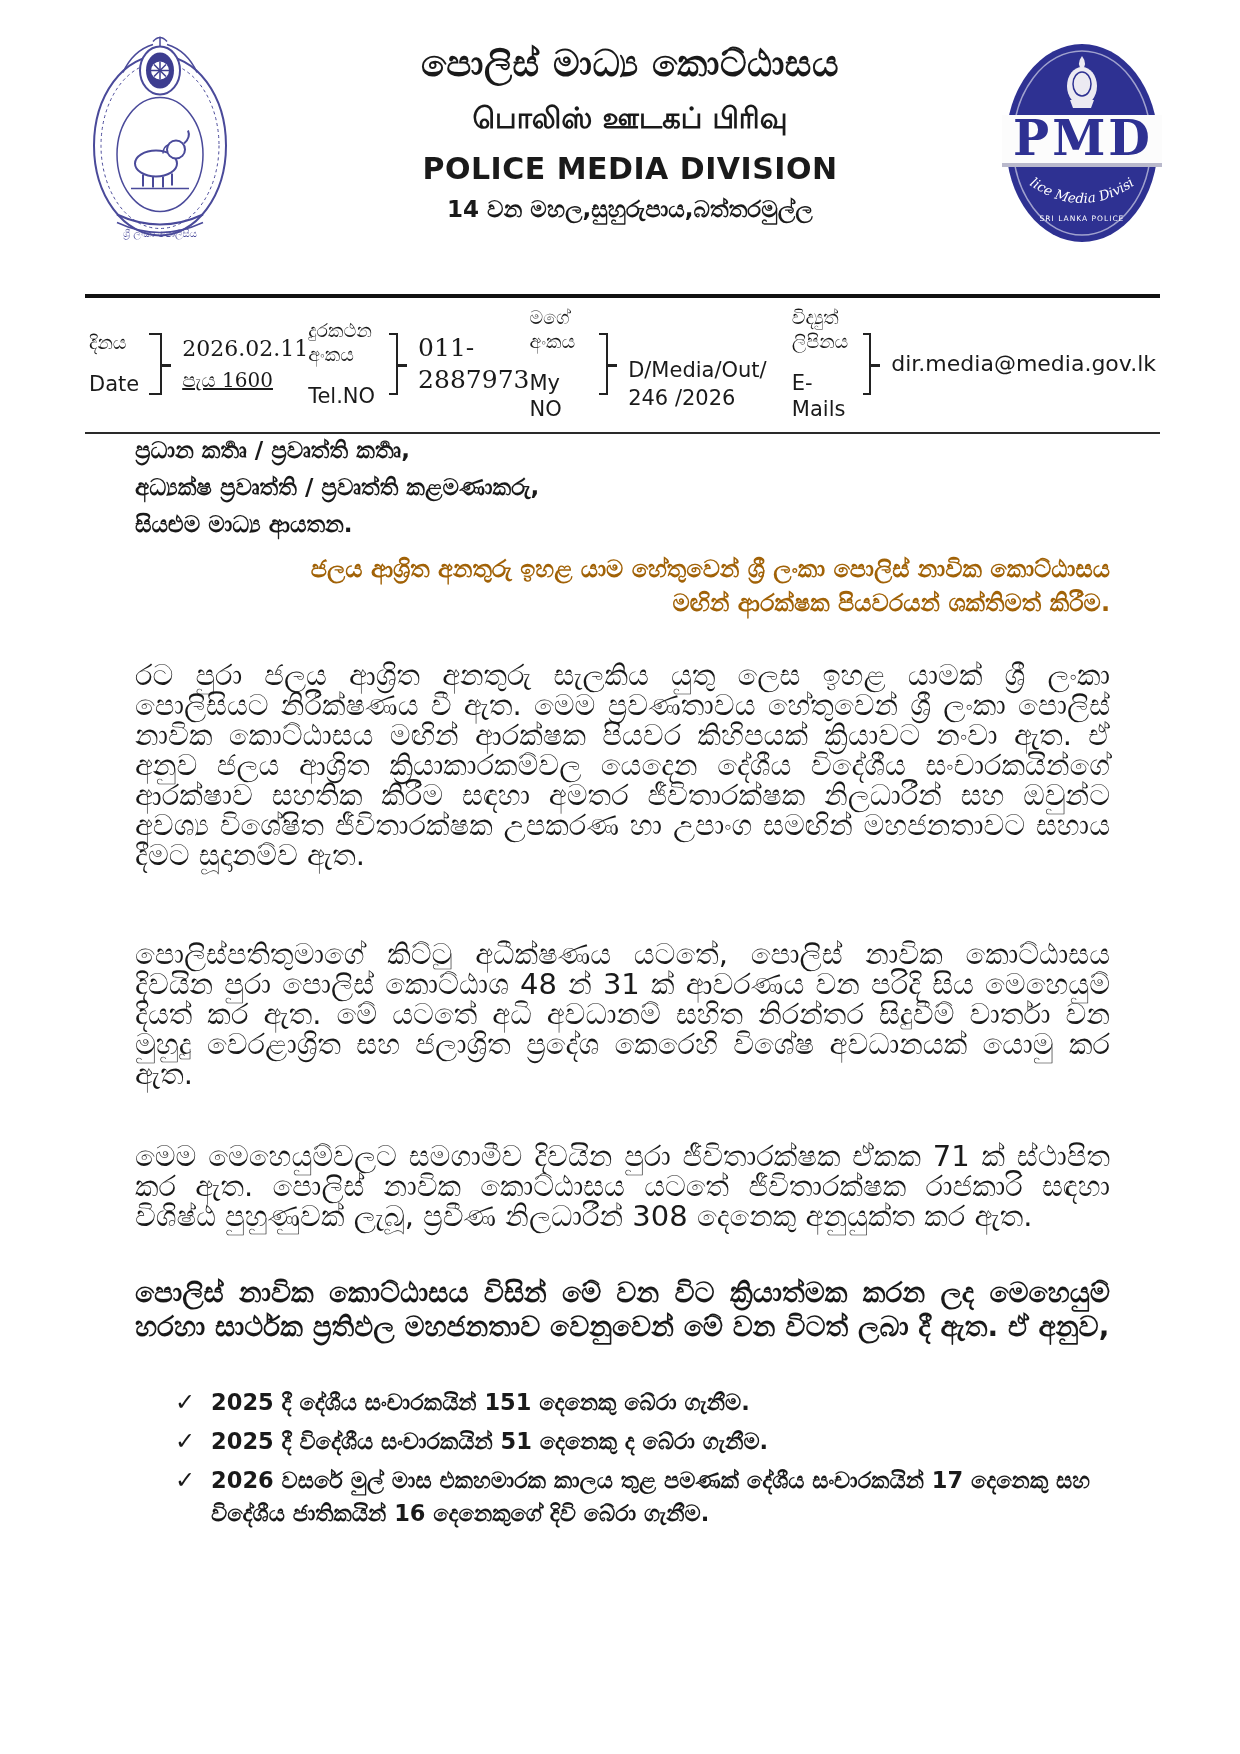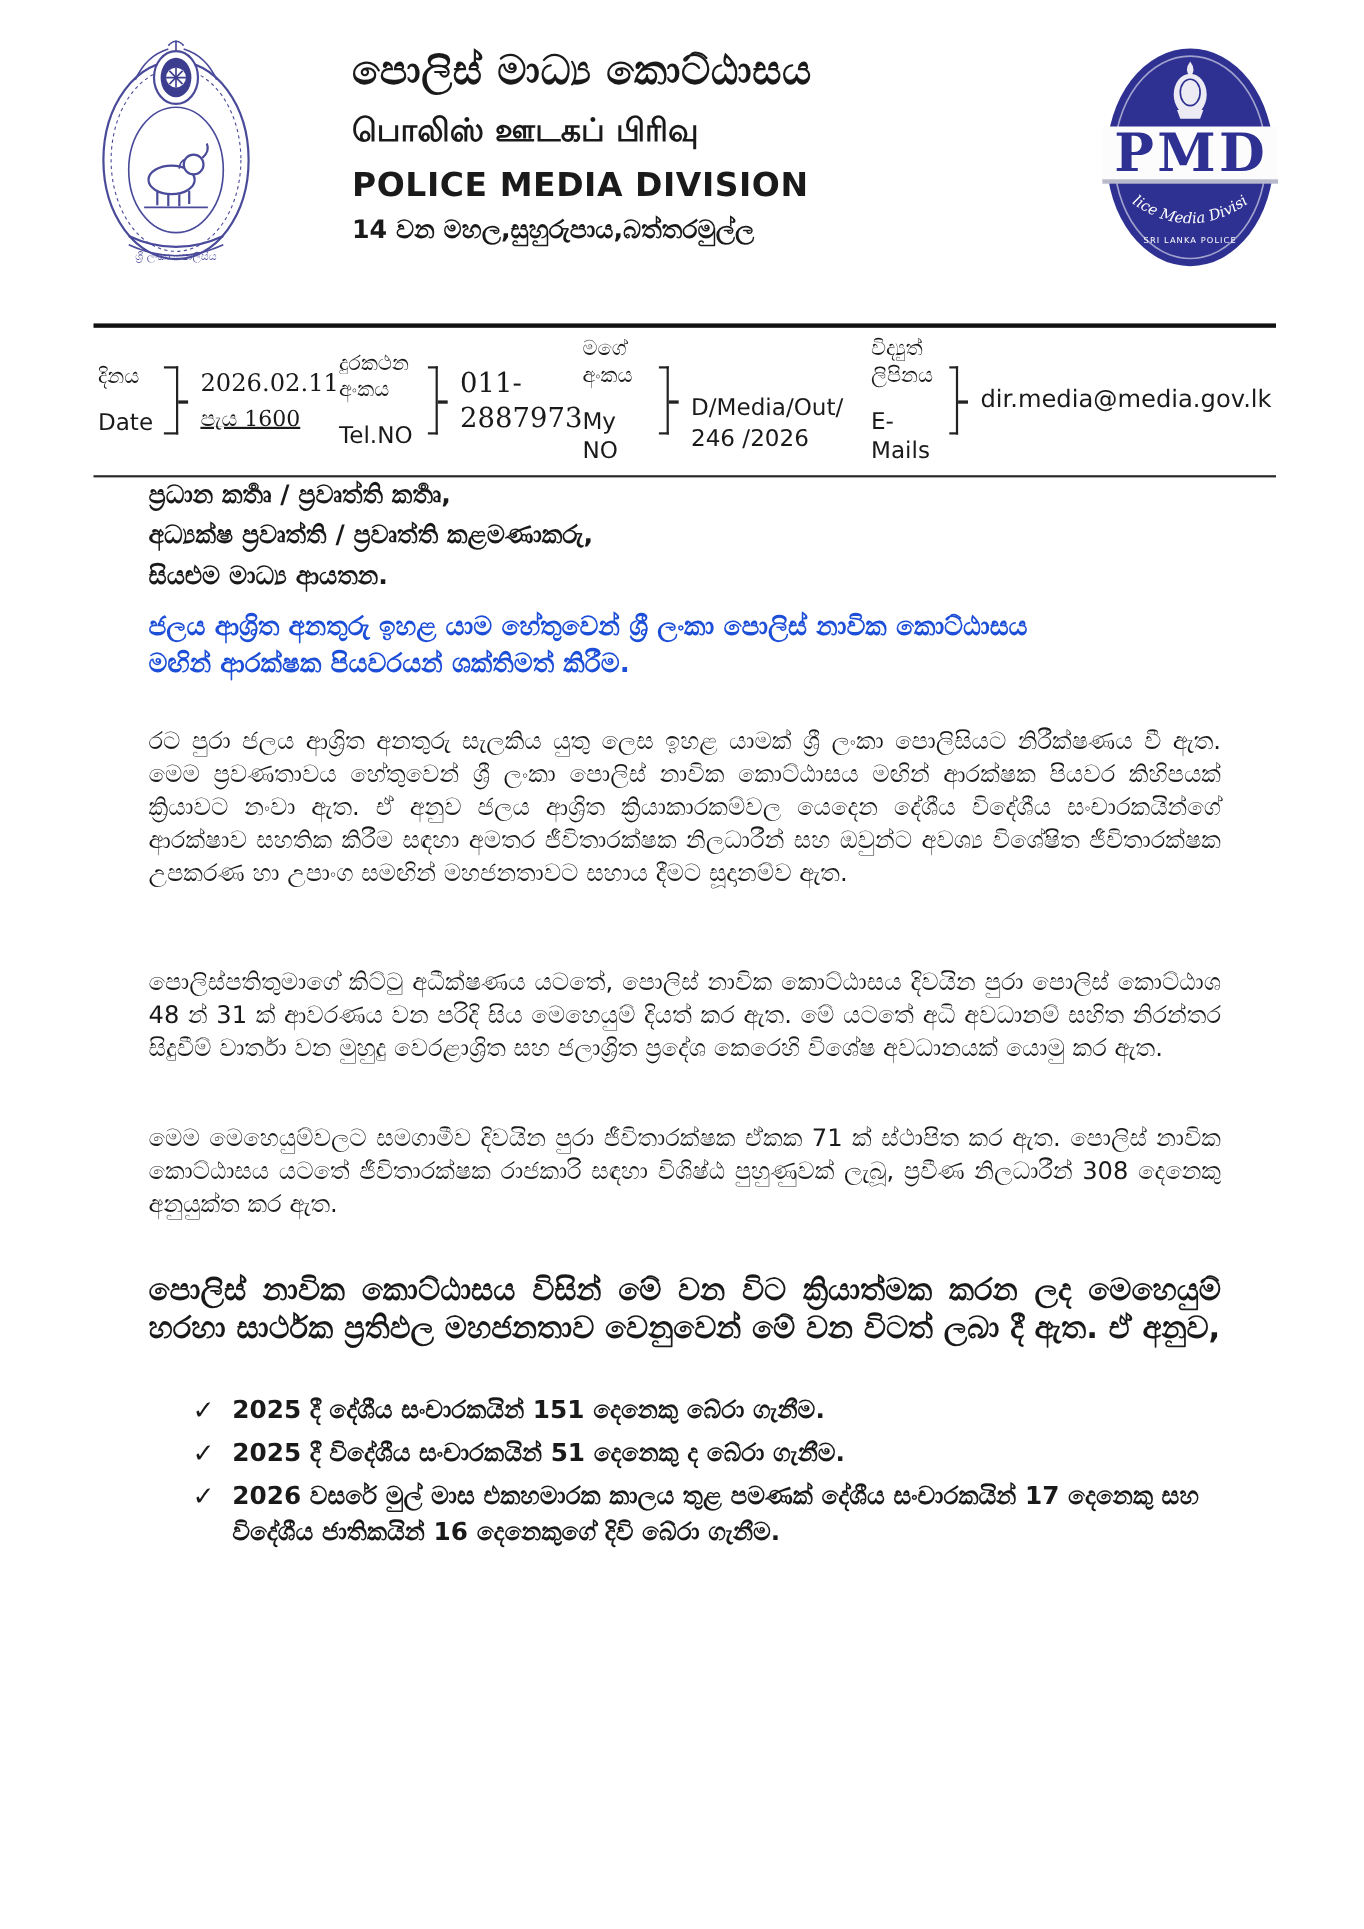--- a/index.html
+++ b/index.html
@@ -2,21 +2,21 @@
 <html><head>
 <meta charset="utf-8">
 <style>
   html,body{margin:0;padding:0;background:#ffffff;}
   .page{
     position:relative;width:1240px;height:1754px;background:#ffffff;
     font-family:"DejaVu Sans",sans-serif;color:#1a1a1a;overflow:hidden;
   }
   
   .crest{position:absolute;left:85px;top:30px;width:150px;height:220px;}
-  .title-block{position:absolute;left:320px;top:42px;width:620px;text-align:left;}
+  .title-block{position:absolute;left:320px;top:42px;width:620px;text-align:center;}
   .t-si{font-size:37px;font-weight:bold;letter-spacing:.5px;}
   .t-ta{font-size:29px;font-weight:600;margin-top:16px;}
   .t-en{font-size:30px;font-weight:bold;margin-top:12px;letter-spacing:.5px;}
   .t-addr{font-size:23px;font-weight:600;margin-top:10px;}
   .pmd{position:absolute;right:78px;top:38px;width:160px;height:210px;}
 
   
   .info-section{position:absolute;top:294px;left:85px;right:80px;}
   .rule-thick{height:4px;background:#111;}
   .rule-thin{height:2px;background:#2a2a2a;}
@@ -32,23 +32,23 @@
   .val-serif{font-family:"DejaVu Serif","Liberation Serif",serif;}
   .g-date .v1{font-size:22px;}
   .g-date .v2{font-size:20px;margin-top:4px;text-decoration:underline;}
   .g-tel .v1{font-size:25px;}
   .g-myno .v1{font-size:21px;margin-top:41px;}
   .g-email .v1{font-size:22px;}
 
   
   .content{position:absolute;top:432px;left:135px;right:130px;}
   .recipient{font-weight:bold;font-size:23px;line-height:37px;margin-bottom:9px;}
-  .subject{color:#1d4ed8;font-weight:bold;font-size:24px;line-height:34px;
-    text-align:left;margin-bottom:40px;}
-  .para{font-size:22px;line-height:30px;text-align:justify;margin:0 0 0 0;}
+  .subject{color:#a16207;font-weight:bold;font-size:24px;line-height:34px;
+    text-align:right;margin-bottom:40px;}
+  .para{font-size:29px;line-height:30px;text-align:justify;margin:0 0 0 0;}
   .p1{margin-bottom:69px;}
   .p2{margin-bottom:52px;}
   .p3{margin-bottom:45px;}
   .p4{font-weight:bold;font-size:28px;line-height:34px;margin-bottom:42px;}
   .bullets{padding-left:40px;}
   .bullet{display:flex;align-items:flex-start;gap:16px;font-weight:bold;
     font-size:22.5px;line-height:33px;margin-bottom:6px;}
   .check{font-weight:normal;font-size:24px;line-height:33px;}
 </style>
 </head>

